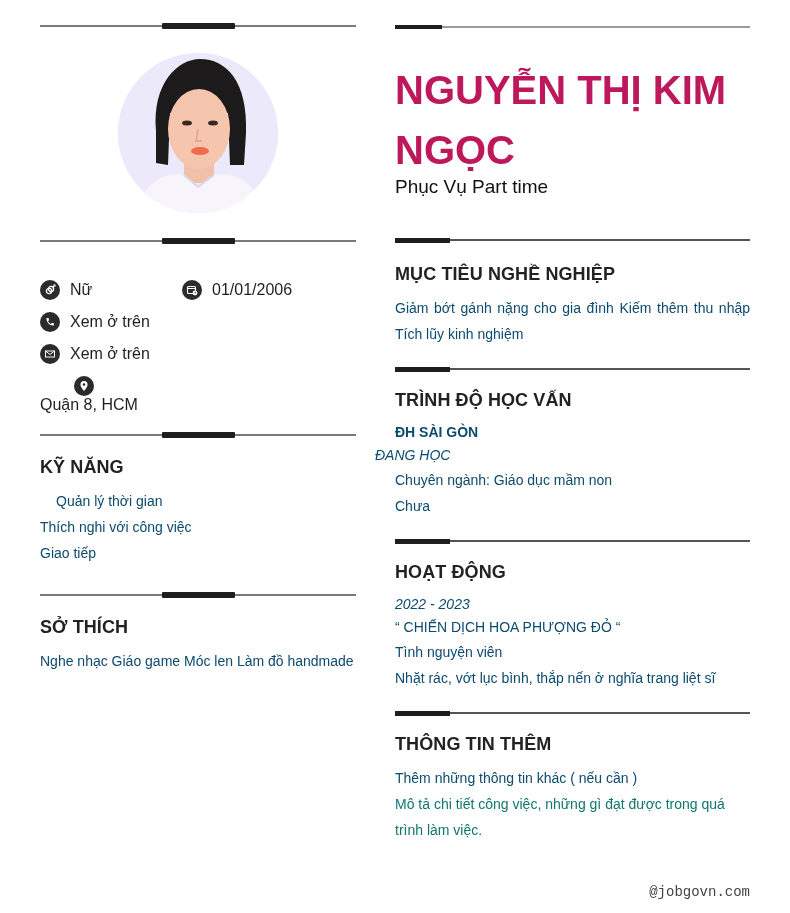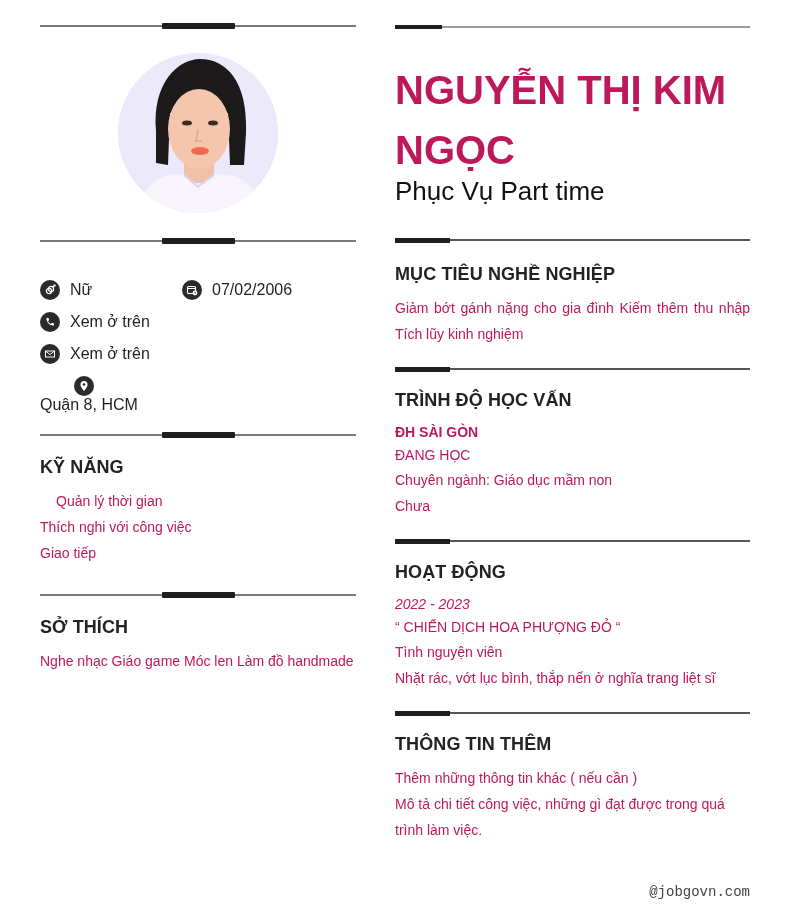--- a/index.html
+++ b/index.html
@@ -18,24 +18,24 @@
     .rdiv.top .thin { background: #9a9a9a; }
     .rdiv.top .thick { width: 47px; height: 4px; }
 
     .avatar { position: absolute; left: 118px; top: 53px; width: 160px; height: 160px; border-radius: 50%; background: #ece9fb; overflow: hidden; }
 
     .info-row { position: absolute; display: flex; align-items: center; font-size: 16px; color: #1f1f1f; }
     .info-icon { width: 20px; height: 20px; border-radius: 50%; background: #2b2b2b; color: #fff; display: flex; align-items: center; justify-content: center; margin-right: 10px; flex-shrink: 0; }
     .info-icon svg { width: 12px; height: 12px; }
 
     .sec-title { position: absolute; font-weight: bold; font-size: 18px; color: #222; letter-spacing: 0.1px; }
-    .txt { position: absolute; font-size: 14px; color: #be185d; line-height: 26px; }
+    .txt { position: absolute; font-size: 14px; color: #0c4a6e; line-height: 26px; }
 
     .name { position: absolute; left: 395px; top: 60px; width: 360px; font-size: 40px; font-weight: bold; color: #be185d; line-height: 60px; }
-    .job { position: absolute; left: 395px; top: 176px; font-size: 26px; color: #111; }
+    .job { position: absolute; left: 395px; top: 176px; font-size: 19px; color: #111; }
 
     .footer { position: absolute; right: 40px; top: 884px; font-family: "Liberation Mono", monospace; font-size: 14px; color: #444; }
   </style>
 </head>
 <body>
 
 <div class="ldiv" style="top:23px;">
     <div class="thin"></div>
     <div class="thick"></div>
   </div>
@@ -82,21 +82,21 @@
 
 <div class="info-row" style="left:182px; top:280px;">
   <span class="info-icon">
     <svg viewBox="0 0 12 12">
         <rect x="1.5" y="2.5" width="8" height="7" rx="1" fill="none" stroke="#fff" stroke-width="1.1"></rect>
         <line x1="1.5" y1="4.5" x2="9.5" y2="4.5" stroke="#fff" stroke-width="1"></line>
         <circle cx="9" cy="9" r="2.4" fill="#fff"></circle>
         <path d="M9 7.8 V9 H10" stroke="#2b2b2b" stroke-width="0.8" fill="none"></path>
       </svg>
   </span>
-  <span>07/02/2006</span>
+  <span>01/01/2006</span>
 </div>
 
 <div class="info-row" style="left:40px; top:312px;">
   <span class="info-icon">
     <svg viewBox="0 0 12 12">
         <path d="M2.5 2 L4.5 2 L5.2 4.2 L4 5 C4.6 6.4 5.6 7.4 7 8 L7.8 6.8 L10 7.5 L10 9.5 C6 10 2 6 2.5 2 Z" fill="#fff"></path>
       </svg>
   </span>
   <span>Xem ở trên</span>
 </div>
@@ -153,35 +153,35 @@
   </div>
 <div class="sec-title" style="left:395px; top:264px;">MỤC TIÊU NGHỀ NGHIỆP</div>
 <div class="txt" style="left:395px; top:295px; width:355px; text-align:justify;">Giảm bớt gánh nặng cho gia đình Kiếm thêm thu nhập Tích lũy kinh nghiệm</div>
 
 <div class="rdiv" style="top:367px;">
     <div class="thin"></div>
     <div class="thick"></div>
   </div>
 <div class="sec-title" style="left:395px; top:390px;">TRÌNH ĐỘ HỌC VẤN</div>
 <div class="txt" style="left:395px; top:419px; font-weight:bold;">ĐH SÀI GÒN</div>
-<div class="txt" style="left:395px; top:442px; ">ĐANG HỌC</div>
+<div class="txt" style="left:375px; top:442px; font-style:italic;">ĐANG HỌC</div>
 <div class="txt" style="left:395px; top:467px;">Chuyên ngành: Giáo dục mầm non</div>
 <div class="txt" style="left:395px; top:493px;">Chưa</div>
 
 <div class="rdiv" style="top:539px;">
     <div class="thin"></div>
     <div class="thick"></div>
   </div>
 <div class="sec-title" style="left:395px; top:562px;text-align:center;">HOẠT ĐỘNG</div>
 <div class="txt" style="left:395px; top:591px; font-style:italic;">2022 - 2023</div>
 <div class="txt" style="left:395px; top:614px;">“ CHIẾN DỊCH HOA PHƯỢNG ĐỎ “</div>
 <div class="txt" style="left:395px; top:639px;">Tình nguyện viên</div>
 <div class="txt" style="left:395px; top:665px;">Nhặt rác, vớt lục bình, thắp nến ở nghĩa trang liệt sĩ</div>
 
 <div class="rdiv" style="top:711px;">
     <div class="thin"></div>
     <div class="thick"></div>
   </div>
 <div class="sec-title" style="left:395px; top:734px;">THÔNG TIN THÊM</div>
 <div class="txt" style="left:395px; top:765px;">Thêm những thông tin khác ( nếu cần )</div>
-<div class="txt" style="left:395px; top:791px; width:355px; color:#be185d;"> Mô tả chi tiết công việc, những gì đạt được trong quá trình làm việc.</div>
+<div class="txt" style="left:395px; top:791px; width:355px; color:#0f766e;"> Mô tả chi tiết công việc, những gì đạt được trong quá trình làm việc.</div>
 
 <div class="footer">@jobgovn.com</div>
 
 </body></html>

